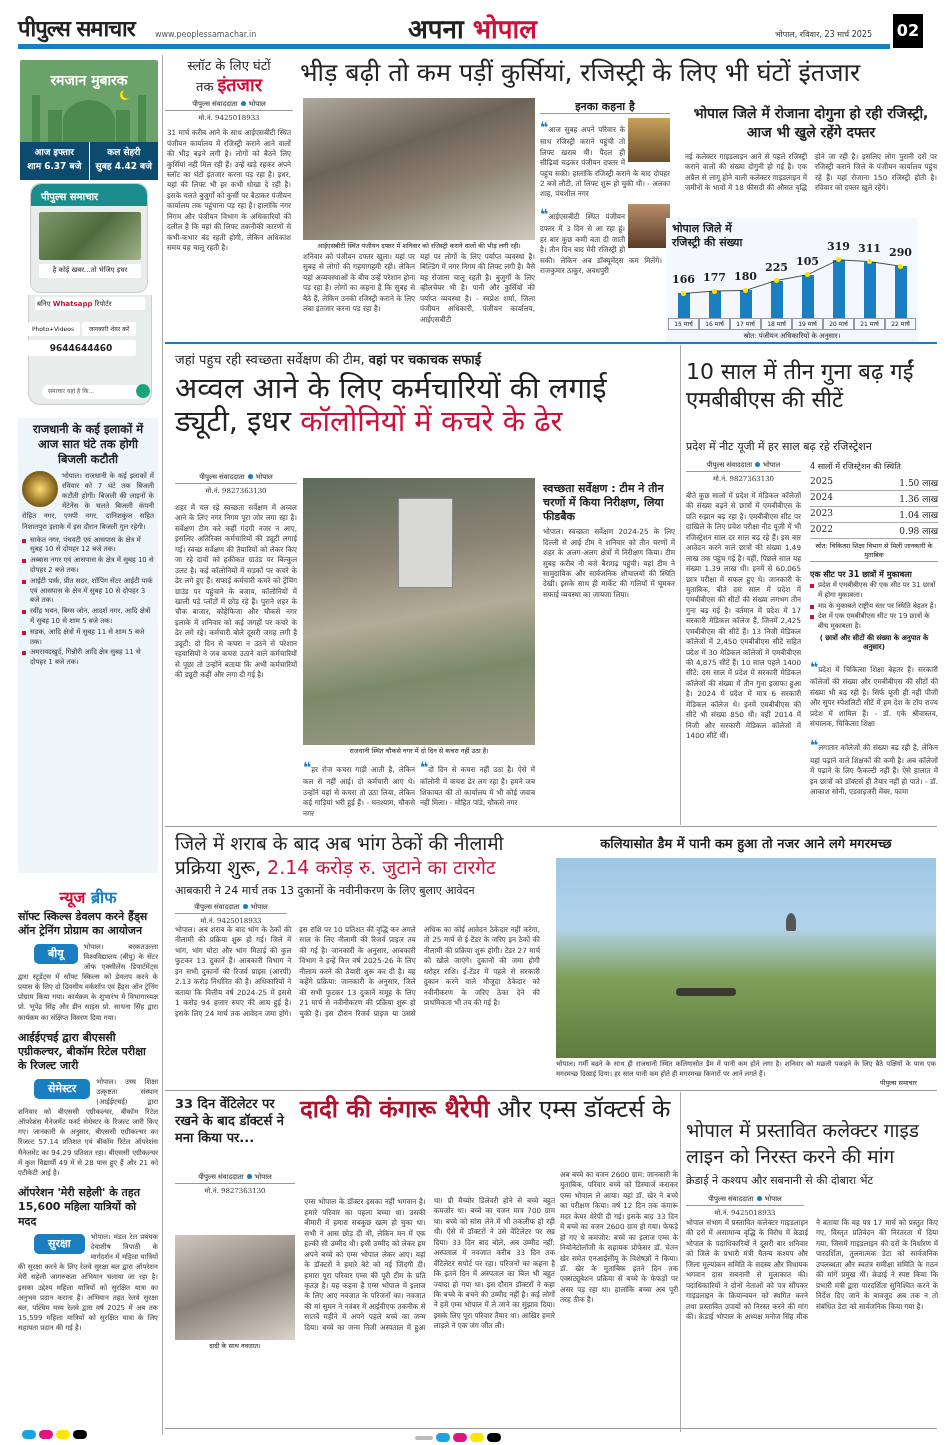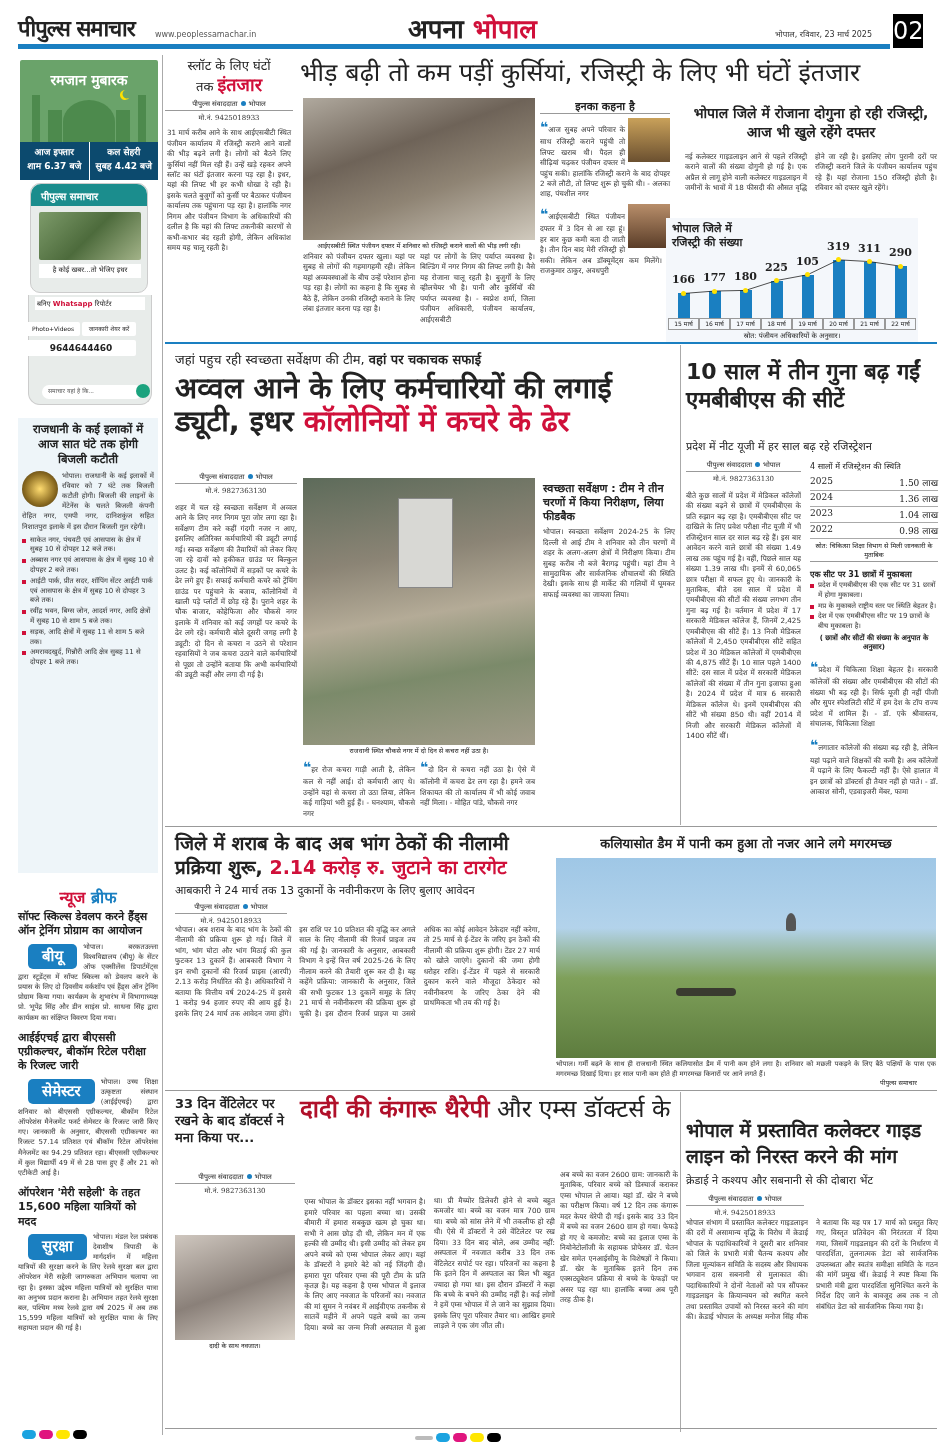--- a/index.html
+++ b/index.html
@@ -4,54 +4,54 @@
 <style>
 *{box-sizing:border-box;margin:0;padding:0}
 body{width:945px;height:1445px;background:#fff;font-family:"DejaVu Sans",sans-serif;color:#222;position:relative;overflow:hidden}
 .abs{position:absolute}
 .masthead{left:0;top:0;width:945px;height:48px}
 .logo{left:18px;top:12px;font-size:22px;font-weight:bold;color:#222;font-family:"DejaVu Serif",serif;letter-spacing:-1px}
 .logo-url{left:155px;top:30px;font-size:8px;color:#555}
 .section-title{left:0;width:945px;top:10px;text-align:center;font-size:26px;font-weight:bold}
 .section-title .red{color:#d0103a}
 .dateline{left:775px;top:28px;font-size:8px;color:#333}
-.pagenum{left:893px;top:14px;width:30px;height:34px;background:#000;color:#fff;font-size:24px;font-weight:normal;text-align:center;line-height:34px}
+.pagenum{left:893px;top:14px;width:30px;height:34px;background:#000;color:#fff;font-size:16px;font-weight:bold;text-align:center;line-height:34px}
 .blueline{left:18px;top:44px;width:872px;height:5px;background:#1a7fc1}
 .ramzan{left:20px;top:60px;width:138px;height:120px;background:#6aa36a;border-radius:2px}
 .ramzan .title{position:absolute;top:10px;left:0;width:100%;text-align:center;color:#fff;font-weight:bold;font-size:14px}
 .mosque{position:absolute;left:10px;top:30px;width:118px;height:55px}
 .ramzan .bar{position:absolute;left:0;bottom:0;width:100%;height:38px;background:#0c4a6e;display:flex;color:#fff;font-size:9px;font-weight:bold}
 .ramzan .bar div{flex:1;padding:4px 4px;line-height:1.5;text-align:center}
 .ramzan .bar div:first-child{border-right:1px solid #fff}
 .phone{left:30px;top:183px;width:118px;height:110px;background:#e8ecea;border-radius:10px;border:1px solid #ccc}
 .phone-top{position:absolute;left:0;top:0;width:100%;height:22px;background:#1b8d8d;border-radius:10px 10px 0 0;color:#fff;font-size:10px;font-weight:bold;padding:5px 10px}
 .phone-img{position:absolute;left:8px;top:28px;width:102px;height:48px;background:linear-gradient(135deg,#7d9b6a,#4d6b3c,#a3b389);border-radius:2px}
 .phone-txt{position:absolute;left:8px;top:80px;width:102px;font-size:7px;text-align:center;line-height:1.4;background:#fff;padding:2px}
 .phone-btns{position:absolute;left:26px;top:322px;width:110px;display:flex;gap:2px;font-size:6px}
 .phone-btns span{flex:1;background:#fff;padding:3px;text-align:center;border-radius:2px}
 .phone-num{left:26px;top:340px;width:110px;font-size:9px;font-weight:bold;text-align:center;background:#fff;padding:3px;border-radius:2px}
 .phone-input{left:42px;top:385px;width:100px;height:14px;background:#fff;border-radius:7px;font-size:6px;padding:2px 6px;color:#555}
 .mic{left:136px;top:384px;width:14px;height:14px;background:#1ba37e;border-radius:50%}
 .phone-frame{left:28px;top:295px;width:124px;height:110px;background:#e8ecea;border-radius:0 0 12px 12px;border:1px solid #ccc;border-top:none}
 .box-blue{background:#eef5f9}
 .brief-title{font-size:11px;font-weight:bold;line-height:1.3}
 .brief-body{font-size:7px;line-height:1.45;text-align:justify;color:#333}
-.tag{display:inline-block;background:#1a7fc1;color:#fff;font-size:15px;font-weight:bold;padding:2px 14px;border-radius:5px;float:left;margin:2px 6px 2px 10px}
+.tag{display:inline-block;background:#1a7fc1;color:#fff;font-size:11px;font-weight:bold;padding:2px 14px;border-radius:5px;float:left;margin:2px 6px 2px 16px}
 .bullets{font-size:7px;line-height:1.4;color:#333}
 .bullets li{list-style:none;padding-left:8px;position:relative;margin-bottom:1px}
 .bullets li:before{content:"";position:absolute;left:0;top:3px;width:4px;height:4px;background:#d0103a}
 .vrule{width:1px;background:#aaa}
 .hrule{height:1px;background:#999}
 .kicker{font-size:13px;line-height:1.2;text-align:center}
 .kicker .red{color:#d0103a;font-weight:bold;font-size:18px}
 .byline{font-size:7px;text-align:center;border-bottom:1px solid #999;padding-bottom:2px;margin-top:4px}
 .byline .dot{display:inline-block;width:5px;height:5px;border-radius:50%;background:#1a7fc1;margin:0 3px}
 .mob{font-size:7px;text-align:center;font-family:"DejaVu Serif",serif;color:#333;margin-top:2px}
 .body{font-size:7.2px;line-height:1.45;text-align:justify;color:#333}
-.h1{font-size:28px;line-height:1.15;font-weight:bold}
+.h1{font-size:28px;line-height:1.15;font-weight:normal}
 .photo{background:linear-gradient(160deg,#b0a99e 0%,#6e6358 35%,#8f8474 60%,#d6d0c4 100%)}
 .photo-caption{font-size:6.5px;text-align:center;color:#222;background:#fff;padding:1px}
 .quote-icon{color:#1a7fc1;font-size:14px;font-weight:bold}
 .chart-box{background:#f4f7fb}
 .bar{position:absolute;bottom:0;width:12px;background:#1a7fc1}
 .bar-val{position:absolute;font-size:11px;font-weight:bold;font-family:"DejaVu Serif",serif;width:30px;text-align:center;margin-left:-9px}
 .dotpt{position:absolute;width:5px;height:5px;background:#ffe000;border-radius:50%;margin-left:-2.5px;margin-top:-2.5px}
 .xlabels{display:flex;font-size:6px;text-align:center}
 .xlabels span{flex:1;border:1px solid #999;padding:1px 0}
 .reg-table{font-family:"DejaVu Serif",serif;font-size:9px}

